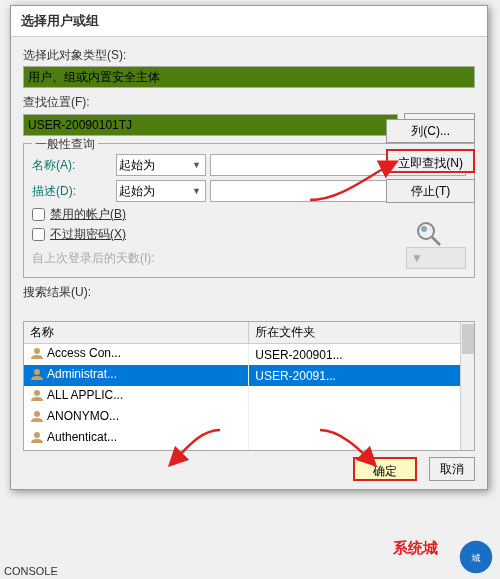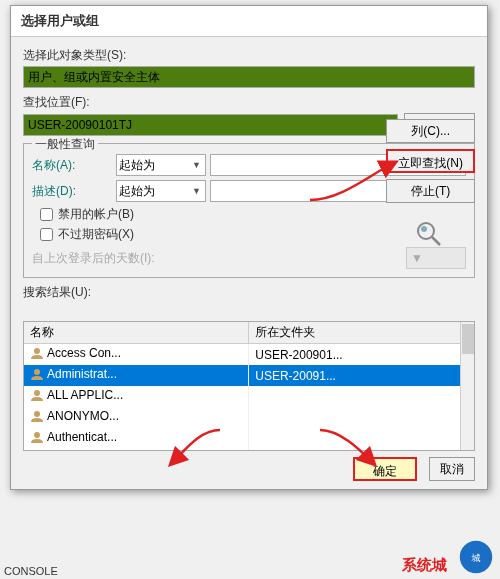--- a/index.html
+++ b/index.html
@@ -130,23 +130,24 @@
       height: 22px;
       padding: 0 4px;
       font-size: 12px;
       width: 100%;
     }
 
     
     .checkbox-row {
       display: flex;
       align-items: center;
-      margin: 3px 8px;
-      font-size: 12px;
-      color: #333;
+      margin: 3px 0;
+      font-size: 12px;
+      color: #333;
+      text-decoration: underline;
     }
 
     .checkbox-row input[type=checkbox] {
       margin-right: 5px;
     }
 
     
     .days-row {
       display: flex;
       align-items: center;
@@ -238,22 +239,22 @@
       font-size: 12px;
       cursor: pointer;
     }
 
     
     .watermark {
       position: absolute;
       bottom: 4px;
       right: 6px;
       display: flex;
-      align-items: flex-end;
-      gap: 11px;
+      align-items: flex-start;
+      gap: 20px;
     }
 
     .watermark-logo {
       width: 36px;
       height: 36px;
     }
 
     
     .console-bar {
       position: fixed;

